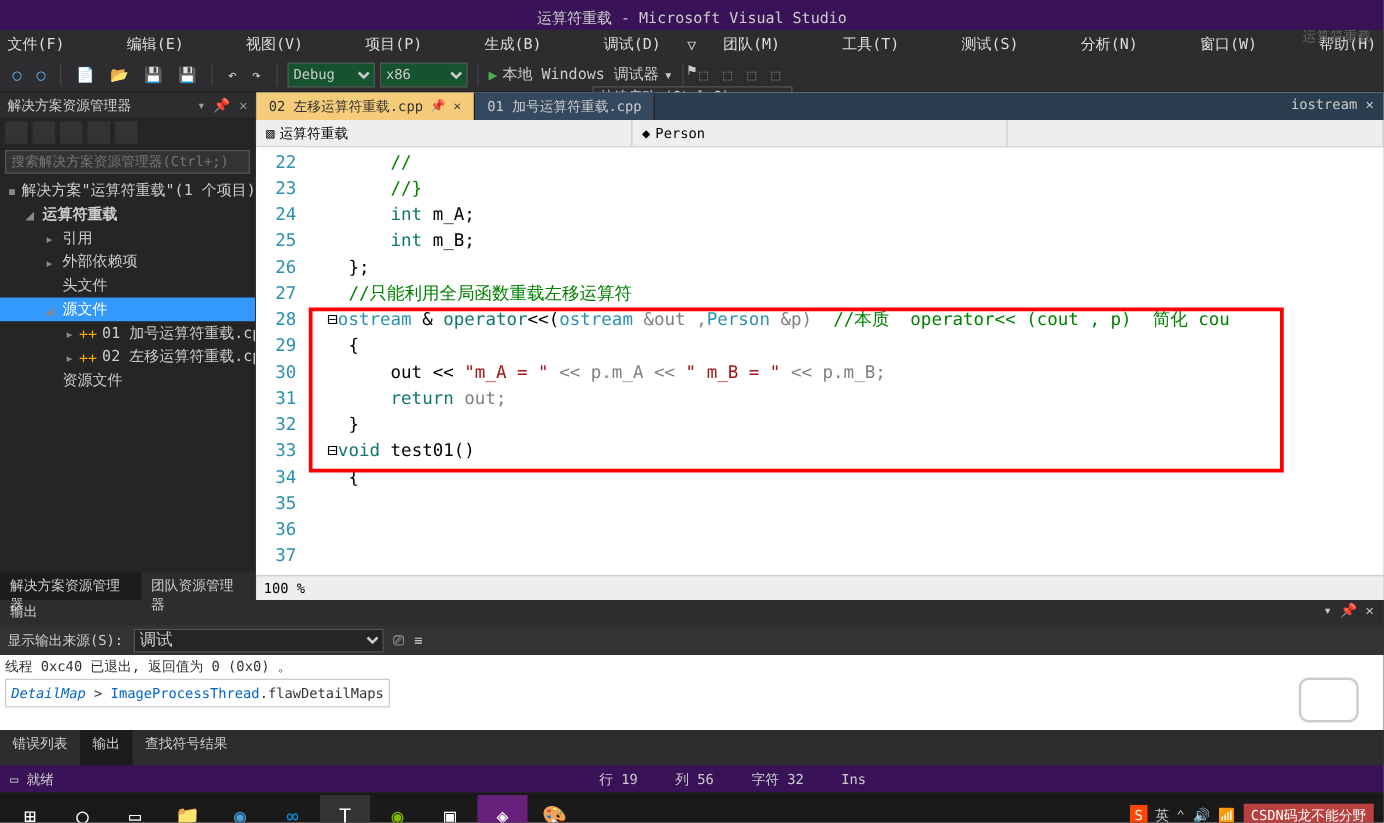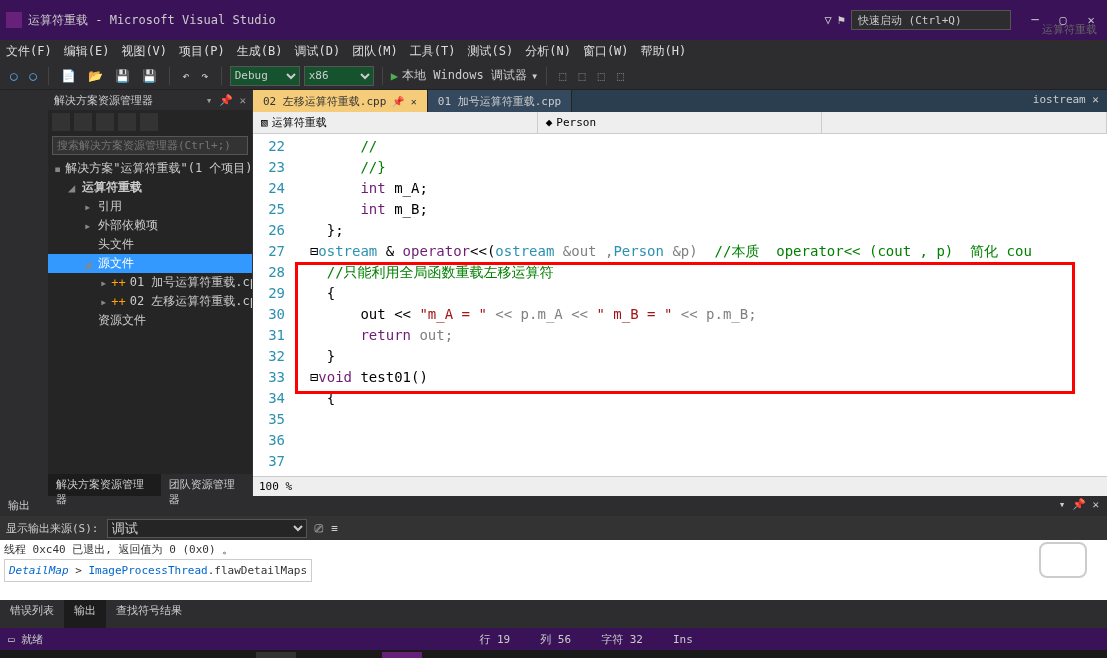--- a/index.html
+++ b/index.html
@@ -1,35 +1,35 @@
 <!DOCTYPE html>
 <html><head>
 <meta charset="utf-8">
 <style>
 * { margin: 0; padding: 0; box-sizing: border-box; font-family: "Microsoft YaHei", Consolas, monospace; }
 body { width: 1107px; height: 658px; background: #2d2d30; overflow: hidden; position: relative; font-size: 12px; }
 
-.titlebar { height: 40px; background: #3a1257; color: #ccc; display: flex; align-items: center; padding: 0 6px; gap: 6px; }
+.titlebar { height: 24px; background: #3a1257; color: #ccc; display: flex; align-items: center; padding: 0 6px; gap: 6px; flex-direction: column; }
 .titlebar .logo { width: 16px; height: 16px; background: #68217a; }
 .titlebar .title { flex: 1; font-size: 12px; }
 .titlebar .search { display: flex; align-items: center; background: #2d2d30; height: 20px; padding: 0 6px; width: 160px; border: 1px solid #555; font-size: 11px; }
 .titlebar .win-btns { display: flex; gap: 8px; margin-left: 8px; }
 .titlebar .win-btn { width: 20px; text-align: center; }
 .watermark { position: absolute; right: 10px; top: 22px; color: #666; font-size: 11px; }
 
-.menubar { height: 22px; background: #2d2d30; color: #ddd; display: flex; align-items: center; padding: 0 6px; gap: 12px; font-size: 12px; }
+.menubar { height: 22px; background: #2d2d30; color: #ddd; display: flex; align-items: center; padding: 0 6px; gap: 12px; font-size: 12px; justify-content: space-between; }
 .menubar span { cursor: default; }
 
 .toolbar { height: 28px; background: #2d2d30; border-bottom: 1px solid #222; display: flex; align-items: center; padding: 0 6px; gap: 4px; color: #ccc; }
 .toolbar .sep { width: 1px; height: 18px; background: #444; margin: 0 4px; }
 .toolbar .btn { padding: 2px 4px; cursor: pointer; }
 .toolbar select { background: #14532d; color: #ccc; border: 1px solid #555; height: 20px; font-size: 11px; }
 .toolbar .play { color: #4caf50; }
 
-.main { display: flex; height: 406px; margin-left: 48px; }
+.main { display: flex; height: 406px; }
 
 .side { width: 205px; background: #252526; display: flex; flex-direction: column; border-right: 1px solid #333; }
 .side-header { height: 20px; background: #2d2d30; color: #ccc; display: flex; align-items: center; justify-content: space-between; padding: 0 6px; font-size: 11px; }
 .side-header .pins { color: #999; }
 .side-tools { height: 24px; display: flex; align-items: center; padding: 0 4px; gap: 4px; }
 .side-tools .tool { width: 18px; height: 18px; background: #333; }
 .side-search { margin: 2px 4px; }
 .side-search input { width: 100%; background: #333; border: 1px solid #555; color: #ccc; padding: 2px 4px; font-size: 11px; }
 .tree { flex: 1; color: #ccc; font-size: 12px; padding: 2px 0; overflow: hidden; }
 .tree-item { padding: 1px 6px; display: flex; align-items: center; gap: 4px; white-space: nowrap; }
@@ -49,21 +49,21 @@
 .tabs .tab .close { font-size: 10px; }
 .tabs .spacer { flex: 1; }
 .tabs .right { padding: 3px 8px; font-size: 11px; color: #ccc; }
 .breadcrumb { height: 22px; background: #eee; display: flex; border-bottom: 1px solid #ccc; }
 .breadcrumb .bc { flex: 1; padding: 3px 8px; font-size: 11px; border-right: 1px solid #ccc; display: flex; align-items: center; gap: 4px; }
 .code { flex: 1; display: flex; background: white; position: relative; }
 .gutter { width: 40px; background: white; color: #2b91af; font-family: Consolas, monospace; font-size: 14px; text-align: right; padding-right: 8px; line-height: 21px; padding-top: 2px; }
 .lines { flex: 1; font-family: Consolas, monospace; font-size: 14px; line-height: 21px; padding-top: 2px; position: relative; }
 .lines .l { white-space: pre; }
 .lines .redbox { position: absolute; border: 3px solid red; left: 2px; top: 128px; width: 780px; height: 132px; pointer-events: none; }
-.kw { color: #701a75; }
+.kw { color: #0f766e; }
 .type { color: #2b91af; }
 .cm { color: #008000; }
 .str { color: #a31515; }
 .var { color: #808080; }
 .tooltip { position: absolute; background: #f5f5f5; border: 1px solid #ccc; padding: 2px 6px; font-size: 11px; left: 220px; top: 172px; color: #666; font-family: Consolas, monospace; }
 .zoom { height: 20px; background: #eee; border-top: 1px solid #ccc; display: flex; align-items: center; padding: 0 6px; font-size: 11px; }
 
 .output { background: #252526; }
 .output-header { height: 20px; background: #2d2d30; color: #ccc; padding: 2px 8px; font-size: 11px; display: flex; justify-content: space-between; }
 .output-bar { height: 24px; background: #333; color: #ccc; display: flex; align-items: center; padding: 0 6px; gap: 8px; font-size: 11px; }
@@ -227,22 +227,22 @@
     <div class="code">
       <div class="gutter">22<br>23<br>24<br>25<br>26<br>27<br>28<br>29<br>30<br>31<br>32<br>33<br>34<br>35<br>36<br>37</div>
       <div class="lines">
         <div class="l cm">        //</div>
         <div class="l cm">        //}</div>
         <div class="l"></div>
         <div class="l"><span class="kw">        int</span> m_A;</div>
         <div class="l"><span class="kw">        int</span> m_B;</div>
         <div class="l">    };</div>
         <div class="l"></div>
+        <div class="l cm">    //只能利用全局函数重载左移运算符</div>
         <div class="l">  ⊟<span class="type">ostream</span><span> &amp; </span><span class="kw">operator</span><span>&lt;&lt;(</span><span class="type">ostream</span><span class="var"> &amp;out ,</span><span class="type">Person</span><span class="var"> &amp;p)  </span><span class="cm">//本质  operator&lt;&lt; (cout , p)  简化 cou</span></div>
-        <div class="l cm">    //只能利用全局函数重载左移运算符</div>
         <div class="l">    {</div>
         <div class="l"><span>        out &lt;&lt; </span><span class="str">"m_A = "</span><span class="var"> &lt;&lt; p.m_A &lt;&lt; </span><span class="str">" m_B = "</span><span class="var"> &lt;&lt; p.m_B;</span></div>
         <div class="l"><span>        </span><span class="kw">return</span><span class="var"> out;</span></div>
         <div class="l">    }</div>
         <div class="l"></div>
         <div class="l">  ⊟<span class="kw">void</span><span> test01()</span></div>
         <div class="l">    {</div>
         <div class="redbox"></div>
       </div>
     </div>

